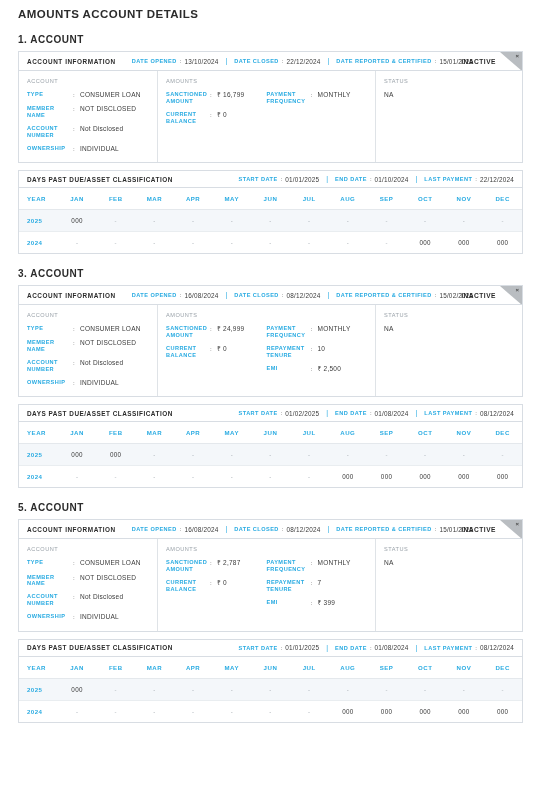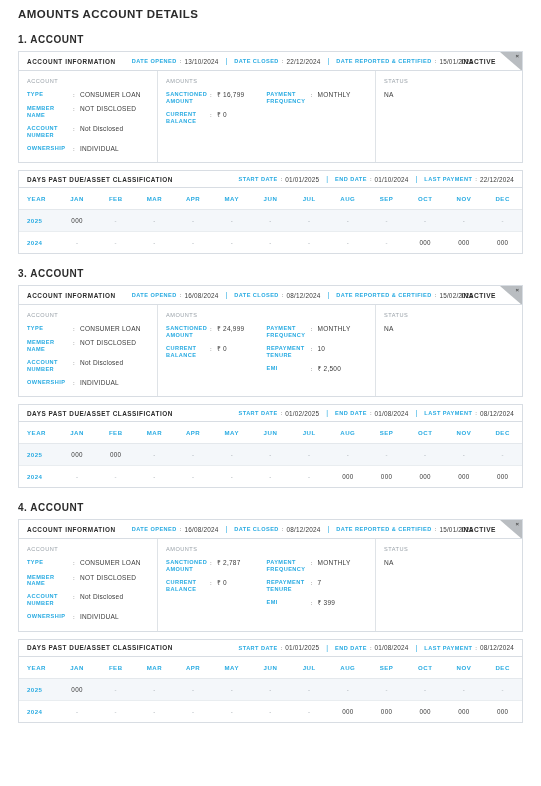--- a/index.html
+++ b/index.html
@@ -536,21 +536,21 @@
               <td>000</td>
               <td>000</td>
               <td>000</td>
               <td>000</td>
             </tr>
           </tbody>
         </table>
       </div>
     </section>
     <section class="account-block">
-      <div class="account-label">4. ACCOUNT</div>
+      <div class="account-label">5. ACCOUNT</div>
       <div class="card">
         <div class="info-head">
           <span class="info-head-title">ACCOUNT INFORMATION</span>
           <div class="meta-group">
             <span class="meta-item">
               <span class="meta-key">DATE OPENED</span>
               <span class="meta-sep">:</span>
               <span class="meta-val">16/08/2024</span>
             </span>
             <span class="meta-divider">|</span>

